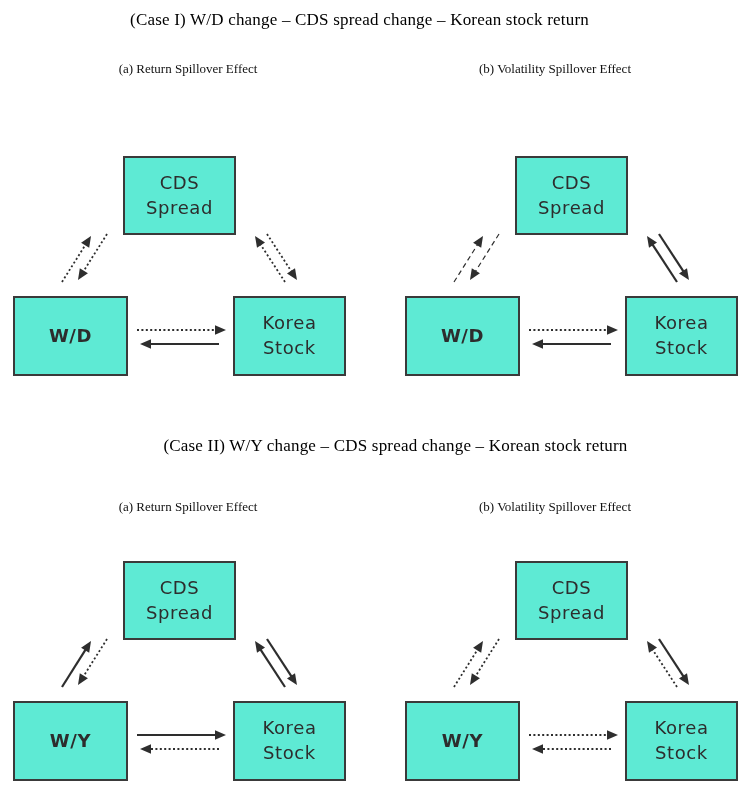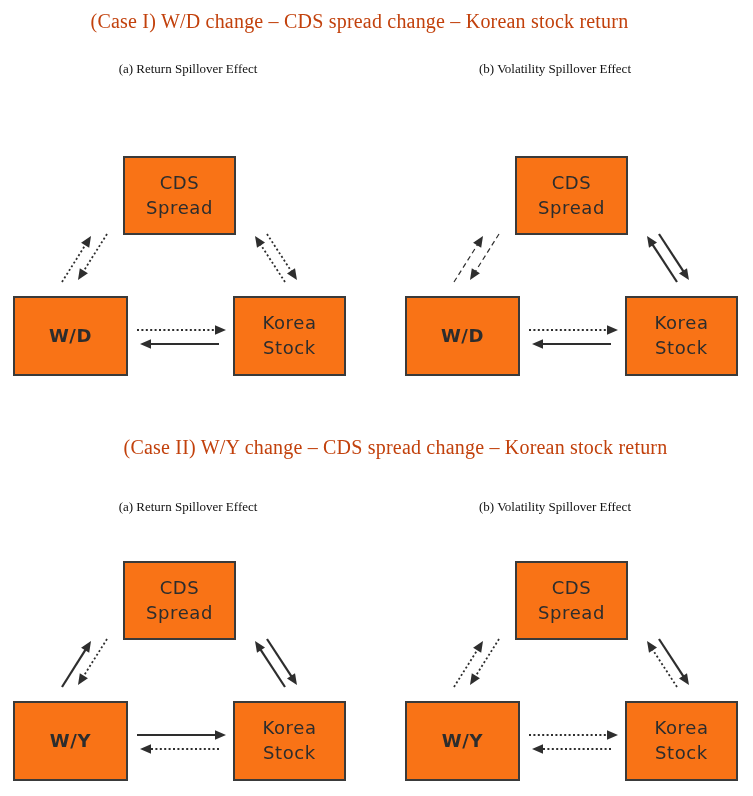--- a/index.html
+++ b/index.html
@@ -4,40 +4,40 @@
 <style>
   html,body{margin:0;padding:0;}
   body{
     width:753px;height:796px;position:relative;
     background:var(--bg,#ffffff);
     font-family:"Liberation Serif", serif;
     overflow:hidden;
   }
   .case-title{
     position:absolute;left:0;width:719px;text-align:center;
-    font-size:20px;color:#c2410c;letter-spacing:0.2px;
+    font-size:17px;color:#000000;letter-spacing:0.2px;
   }
   #case1-title{top:10px;}
   #case2-title{top:436px;padding-left:36px;}
   .subtitle{
     position:absolute;width:376px;text-align:center;
     font-size:13px;color:#111;
   }
   .sub-1a{left:0;top:61px;}
   .sub-1b{left:367px;top:61px;}
   .sub-2a{left:0;top:499px;}
   .sub-2b{left:367px;top:499px;}
   .panel{position:absolute;width:376px;height:266px;}
   #panel-1a{left:0;top:130px;}
   #panel-1b{left:392px;top:130px;}
   #panel-2a{left:0;top:535px;}
   #panel-2b{left:392px;top:535px;}
   .arrows{position:absolute;left:0;top:0;width:376px;height:266px;}
   .box{
-    position:absolute;background:#f97316;
+    position:absolute;background:#5eead4;
     border:2px solid var(--ink,#3a3a3a);
     display:flex;align-items:center;justify-content:center;
     text-align:center;
     font-family:"DejaVu Sans", sans-serif;
     font-size:18px;color:#2d2d2d;letter-spacing:0.6px;line-height:1.38;
   }
   .box-top{left:123px;top:26px;width:109px;height:75px;}
   .box-left{left:13px;top:166px;width:111px;height:76px;font-weight:bold;}
   .box-right{left:233px;top:166px;width:109px;height:76px;}
 </style>

